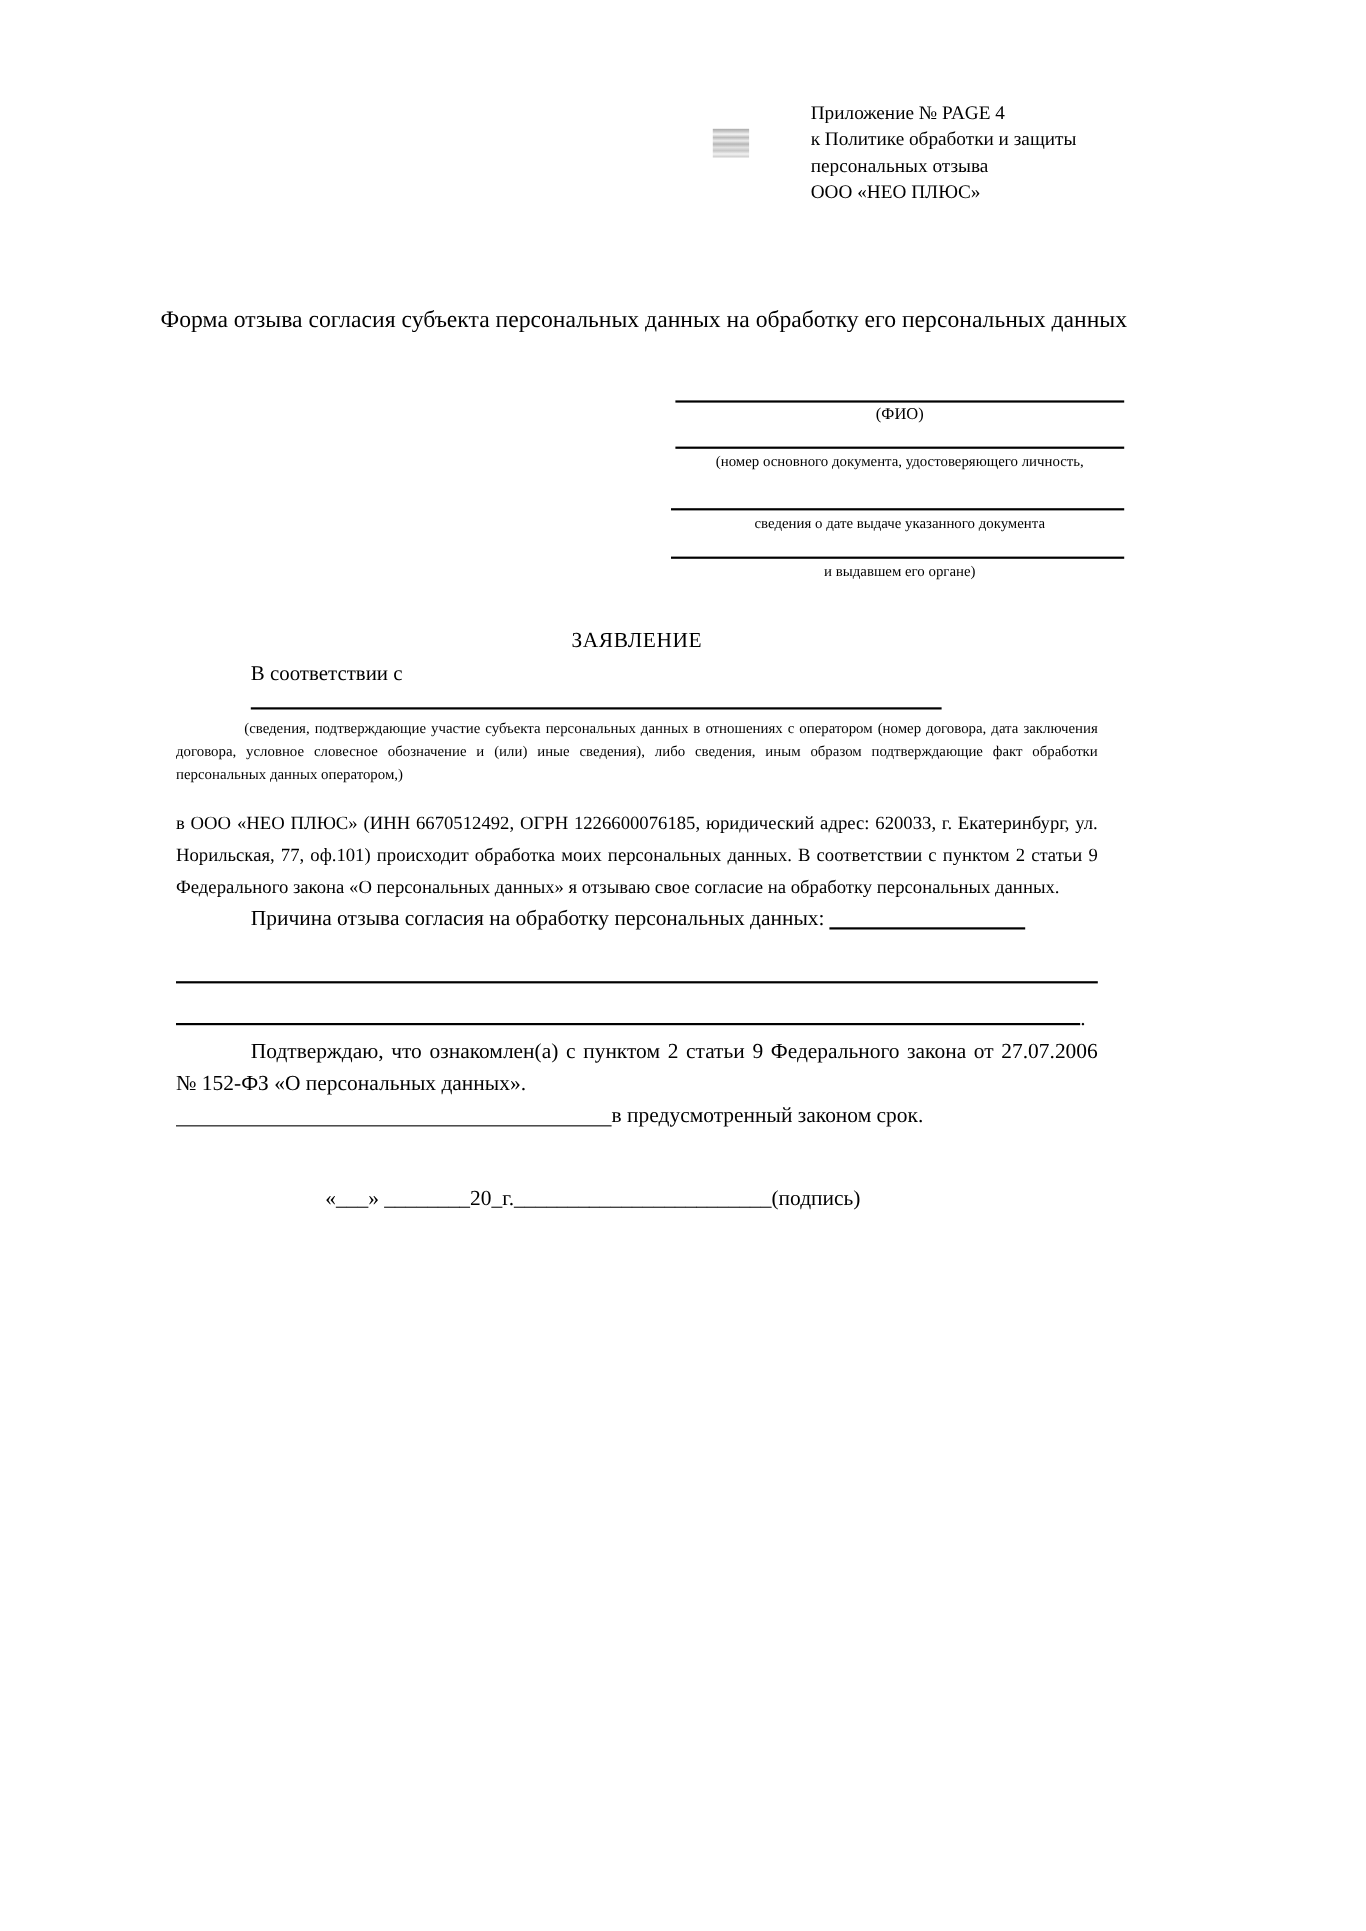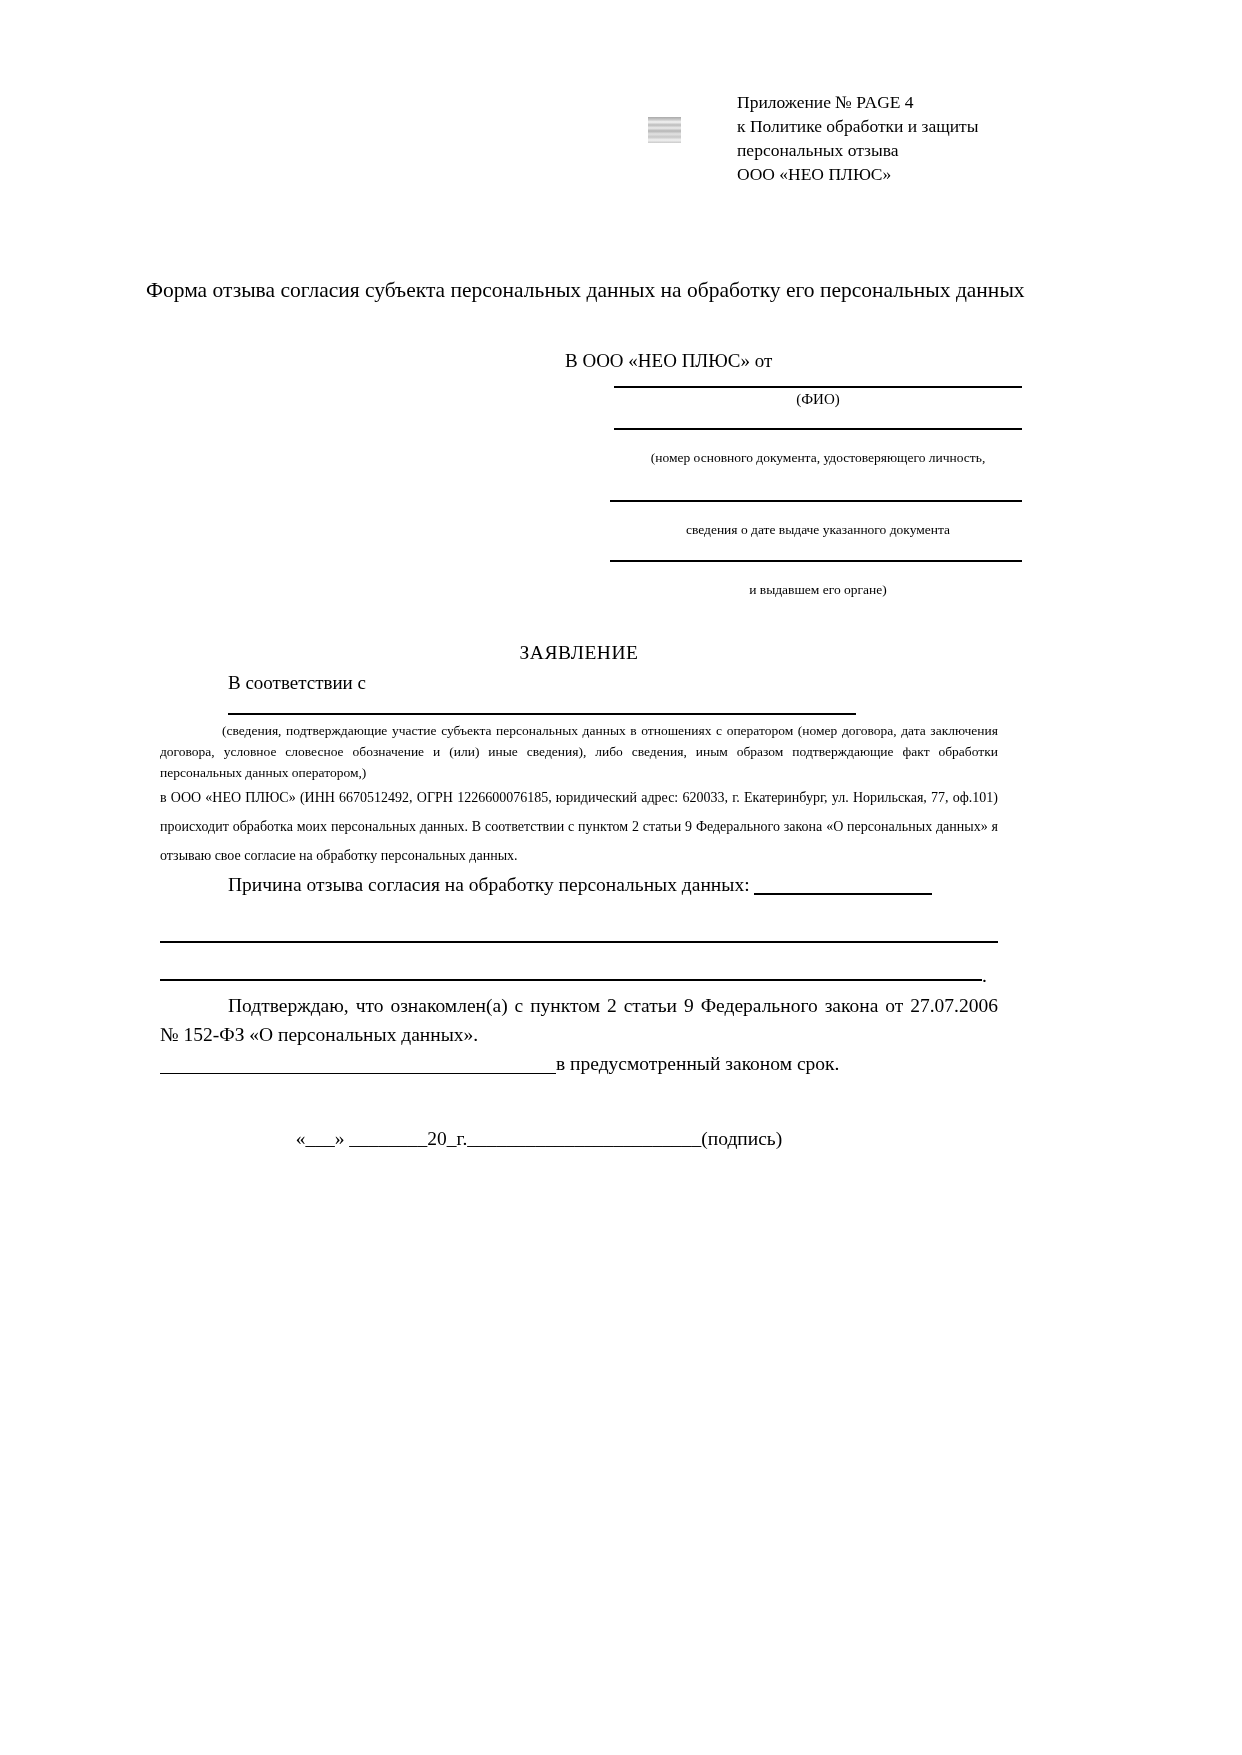--- a/index.html
+++ b/index.html
@@ -33,33 +33,33 @@
   }
   .addressee{margin-top:40px;margin-left:405px;width:457px;font-size:19px;}
   .addr-rules{margin-left:49px;width:408px;}
   .addr-rules .wide{margin-left:-4px;width:412px;}
   .rule{border-bottom:2px solid #000;}
   .rule.h16{height:14px;}
   .rule.h22{height:20px;}
   .rule.h36{height:34px;}
   .rule.h24{height:22px;}
   .rule-label{ text-align:center;font-size:15px;padding-top:3px;}
-  .rule-label.small{font-size:13.5px;padding-top:20px;}
+  .rule-label.small{font-size:13.5px;padding-top:4px;}
   .stmt-head{margin-top:44px;text-align:center;font-size:19.5px;letter-spacing:.5px;}
   .line-acc{margin-top:8px;font-size:19px;text-indent:0;padding-left:68px;}
   .fill{display:inline-block;border-bottom:2px solid #000;height:1em;vertical-align:-4px;}
   .fill.w630{width:628px;}
   .fill.w172{width:178px;}
   .fill.w395{width:396px;border-bottom-width:1.5px;}
   .footnote{
     margin-top:4px;font-size:13.5px;line-height:21px;text-align:justify;
   }
   .footnote .indent{display:inline-block;width:62px;}
   .body-par{
-    margin-top:0;font-size:14px;line-height:29px;text-align:justify;
+    margin-top:20px;font-size:17px;line-height:29px;text-align:justify;
   }
   .reason-par{font-size:19.5px;line-height:29px;text-indent:68px;}
   .blank-line1{margin-top:40px;border-bottom:2px solid #000;height:2px;}
   .blank-line2{margin-top:24px;font-size:19.5px;line-height:10px;}
   .blank-line2 .seg{display:inline-block;width:822px;border-bottom:2px solid #000;height:12px;vertical-align:bottom;}
   .confirm-par{margin-top:10px;font-size:19.5px;line-height:29px;text-align:justify;text-indent:68px;}
   .response-par{font-size:19.5px;line-height:29px;text-indent:68px;}
   .response-tail{font-size:19.5px;line-height:29px;}
   .sig-row{
     margin-top:50px;display:flex;justify-content:center;align-items:baseline;
@@ -77,21 +77,20 @@
   <div class="hdr">
     <div>Приложение №  PAGE 4</div>
     <div>к Политике обработки и защиты</div>
     <div>персональных отзыва</div>
     <div>ООО «НЕО ПЛЮС»</div>
   </div>
 
   <div class="title">Форма отзыва согласия субъекта персональных данных на обработку его персональных данных</div>
 
   <div class="addressee">
-    <div>В ООО «НЕО ПЛЮС» от</div>
     <div class="addr-rules">
       <div class="rule h16"></div>
       <div class="rule-label">(ФИО)</div>
       <div class="rule h22"></div>
       <div class="rule-label small">(номер основного документа, удостоверяющего личность,</div>
       <div class="rule h36 wide"></div>
       <div class="rule-label small">сведения о дате выдаче указанного документа</div>
       <div class="rule h24 wide"></div>
       <div class="rule-label small">и выдавшем его органе)</div>
     </div>

